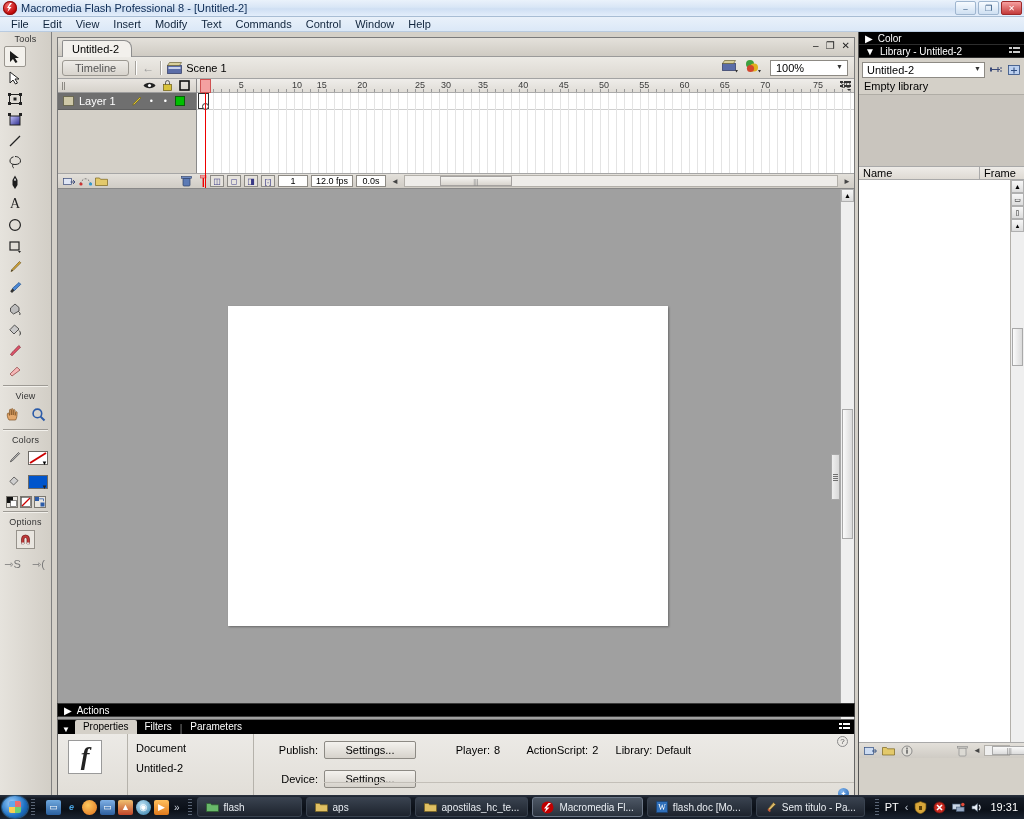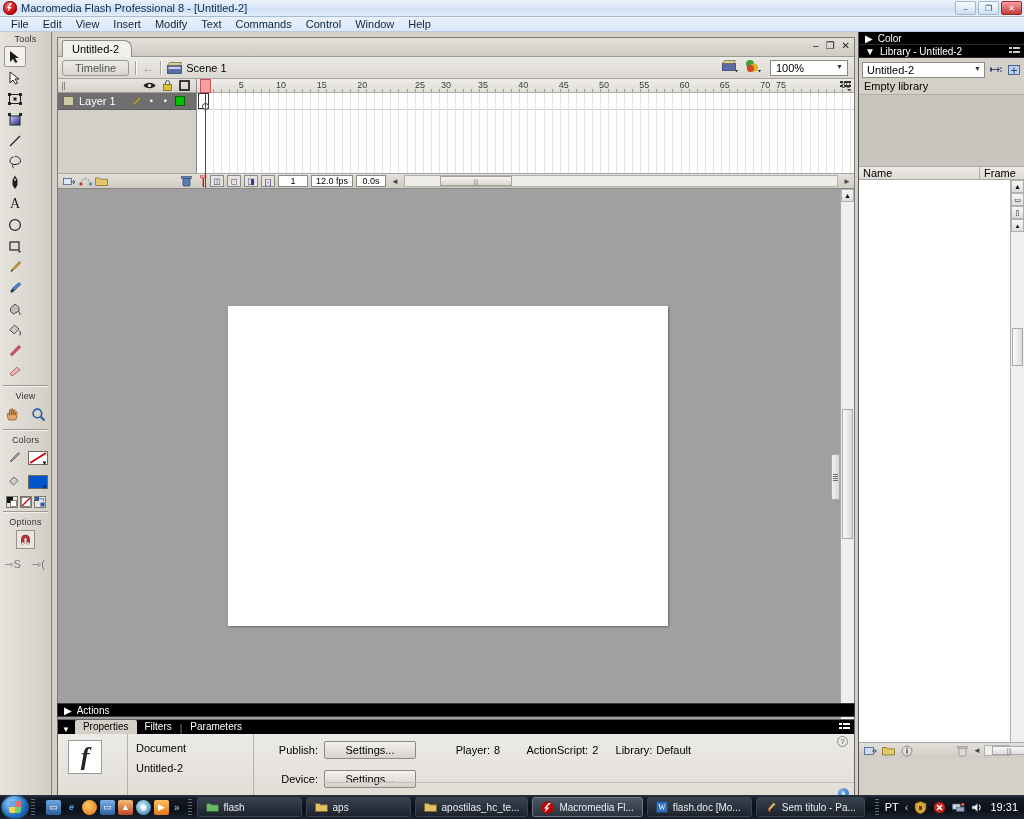--- a/index.html
+++ b/index.html
@@ -741,34 +741,34 @@
               <div class="rl-tick" style="left: 588.32px;"></div>
               <div class="rl-tick" style="left: 596.38px;"></div>
               <div class="rl-tick" style="left: 604.44px;"></div>
               <div class="rl-tick" style="left: 612.5px;"></div>
               <div class="rl-tick" style="left: 620.56px;"></div>
               <div class="rl-tick" style="left: 628.62px;"></div>
               <div class="rl-tick" style="left: 636.68px;"></div>
               <div class="rl-tick" style="left: 644.74px;"></div>
               <div class="rl-tick" style="left: 652.8px;"></div>
               <div class="rl-num" style="left: 44.27px;">5</div>
-              <div class="rl-num" style="left: 84px;">10</div>
+              <div class="rl-num" style="left: 100px;">10</div>
               <div class="rl-num" style="left: 124.87px;">15</div>
               <div class="rl-num" style="left: 165.17px;">20</div>
               <div class="rl-num" style="left: 223px;">25</div>
               <div class="rl-num" style="left: 249px;">30</div>
               <div class="rl-num" style="left: 286.07px;">35</div>
               <div class="rl-num" style="left: 326.37px;">40</div>
               <div class="rl-num" style="left: 366.67px;">45</div>
               <div class="rl-num" style="left: 406.97px;">50</div>
               <div class="rl-num" style="left: 447.27px; text-align: center;">55</div>
               <div class="rl-num" style="left: 487.57px;">60</div>
               <div class="rl-num" style="left: 527.87px;">65</div>
               <div class="rl-num" style="left: 568.17px;">70</div>
-              <div class="rl-num" style="left: 584px;">75</div>
+              <div class="rl-num" style="left: 621px;">75</div>
               <div class="rl-num" style="left: 648.77px;">80</div>
             </div>
           <div class="fgrid" id="fgrid">
             <div class="frow">
               <div class="keyframe"></div>
             </div>
           <div class="fcol" style="left: 8px;"></div>
               <div class="fcol" style="left: 16.06px;"></div>
               <div class="fcol" style="left: 24.12px;"></div>
               <div class="fcol" style="left: 32.18px;"></div>

